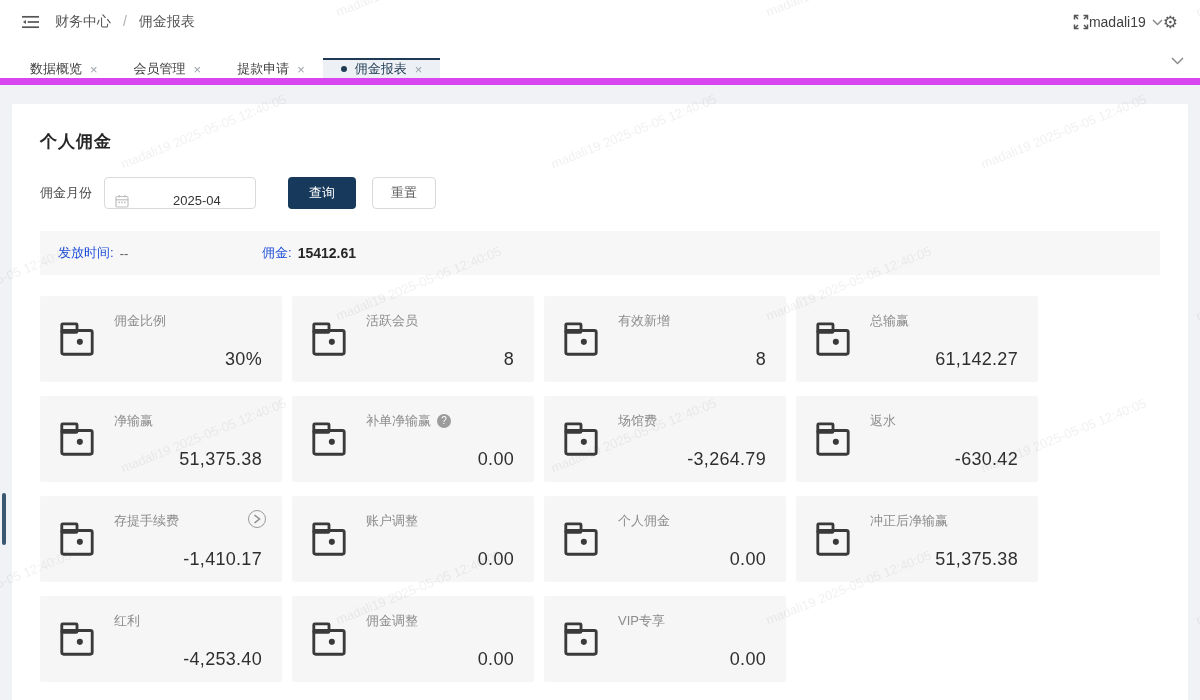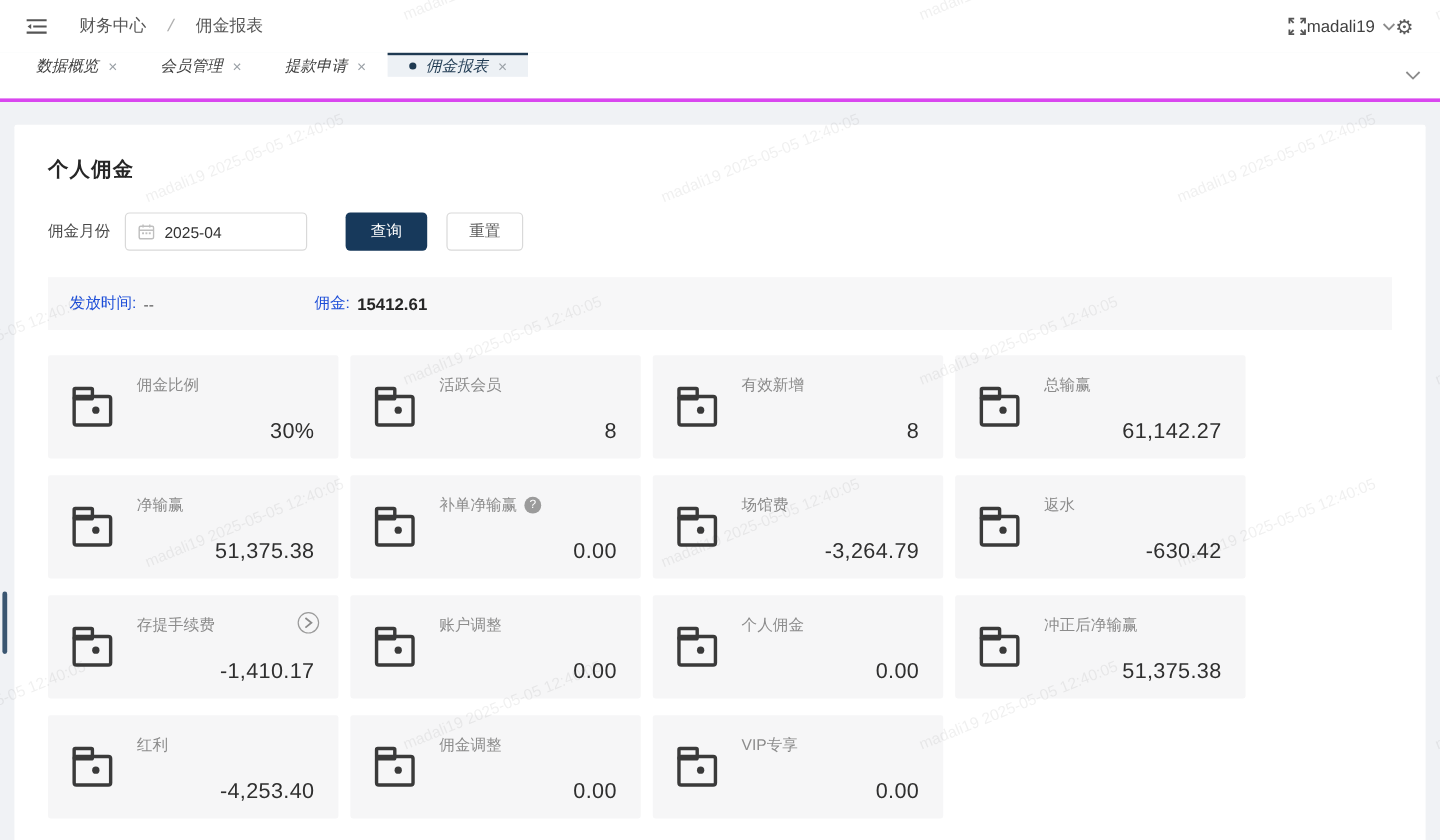--- a/index.html
+++ b/index.html
@@ -9,33 +9,33 @@
     background:#f0f2f5;
     position:relative;
     color:#333;
   }
   
   .topbar{
     height:44px; background:#fff;
     display:flex; align-items:center; justify-content:space-between;
     padding:0 22px 0 22px;
   }
-  .topbar-left{ display:flex; align-items:center; gap:27px;font-family:Liberation Mono, monospace; }
+  .topbar-left{ display:flex; align-items:center; gap:16px; }
   .icon-btn{ display:inline-flex; align-items:center; justify-content:center; cursor:pointer; }
   .breadcrumb{ font-size:14px; }
   .crumb-parent{ color:#555; }
   .crumb-sep{ color:#b0b0b0; margin:0 8px; }
   .crumb-current{ color:#555; }
   .topbar-right{ display:flex; align-items:center; }
   .user-chip{ display:flex; align-items:center; gap:6px; font-size:14px; color:#404040; cursor:pointer; }
   .gear-glyph{ font-size:17px; color:#595959; line-height:1; }
   
   .tabbar{
-    height:41px; background:#fff; border-bottom:3px solid #d946ef;
-    display:flex; align-items:flex-start; padding-left:12px; position:relative;font-style:italic;
+    height:41px; background:#fff; border-bottom:7px solid #d946ef;
+    display:flex; align-items:flex-end; padding-left:12px; position:relative;
   }
   .tabs{ display:flex; align-items:stretch; }
   .tab{
     display:flex; align-items:center; gap:8px;
     padding:0 18px; font-size:13px; color:#404040; cursor:pointer;
     border-top:2px solid transparent;
   }
   .tab.active{
     background:#edf1f5;
     border-top:2px solid var(--tab-active,#1f3a52);
@@ -47,21 +47,21 @@
   .tabbar-chevron{ position:absolute; right:16px; top:0; bottom:0; display:flex; align-items:center; }
   
   .content-bg{ position:absolute; top:86px; left:0; right:0; bottom:0; background:#f0f2f5; padding-top:18px; }
   .panel{ background:#fff; margin:0 12px; border-radius:2px; height:640px; position:relative; }
   .page-title{ padding:26px 28px 0; font-size:17px; font-weight:700; color:#262626; letter-spacing:1px; }
   
   .form-row{ display:flex; align-items:center; margin:24px 28px 0; }
   .form-label{ font-size:13px; color:#4a4a4a; margin-right:12px; }
   .date-input{
     width:152px; height:32px; border:1px solid #d9d9d9; border-radius:4px;
-    display:flex; align-items:center; padding:0 10px; background:#fff; cursor:pointer;
+    display:flex; align-items:flex-end; padding:0 10px; background:#fff; cursor:pointer;gap:36px;
   }
   .date-value{ font-size:13px; color:#333; margin-left:8px; }
   .btn{ height:32px; border-radius:4px; font-size:13px; cursor:pointer; font-family:inherit; }
   .btn-query{ margin-left:32px; padding:0 21px; background:var(--accent,#17395b); color:#fff; border:none; }
   .btn-reset{ margin-left:16px; padding:0 18px; background:#fff; color:#595959; border:1px solid #d9d9d9; }
   
   .info-bar{
     margin:22px 28px 0; background:#f7f7f8; height:44px;
     display:flex; align-items:center; font-size:13px;
   }

